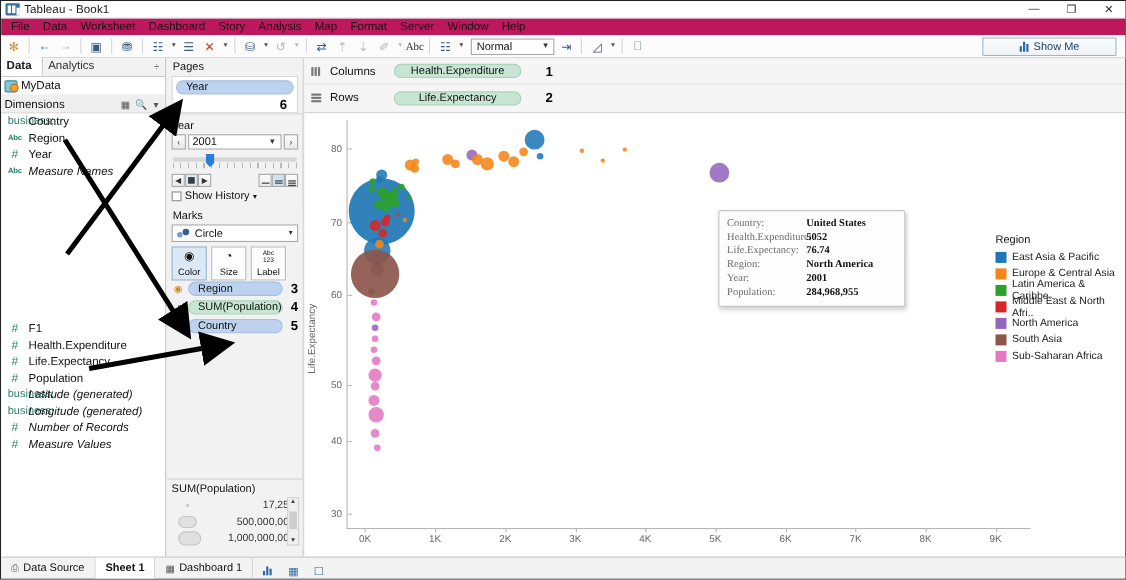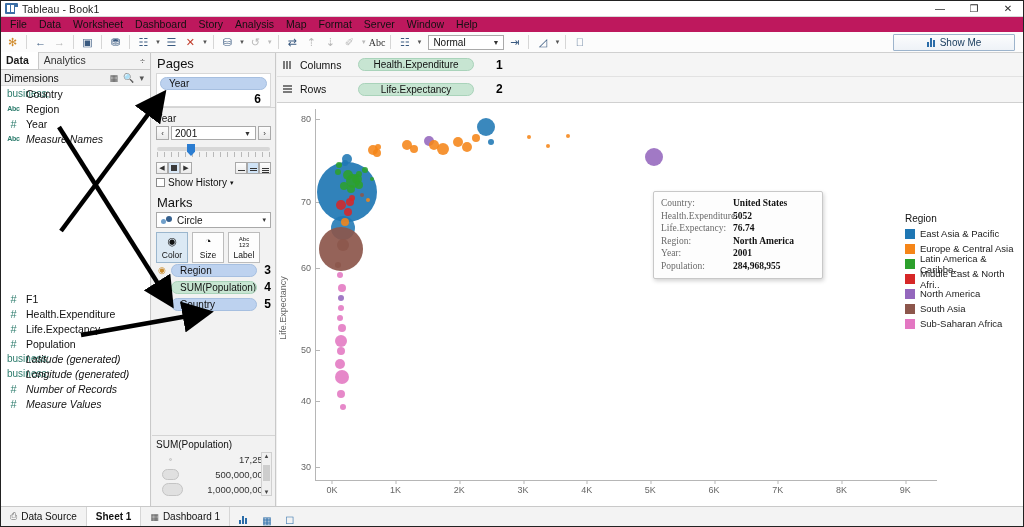--- a/index.html
+++ b/index.html
@@ -118,21 +118,21 @@
   .fi.globe { font-size:10px; color:#2e7d6e; }
   .fi.hash { font-size:11px; color:#2e7d6e; }
   .italic { font-style: italic; }
   .measures-head { margin-top:0; }
   
   .shelfcol {
     position:absolute; left:151px; top:52px; width:124px; height:455px;
     background:#f2f2f2; border-right:1px solid #c9c9c9;
   }
   .card { background:#f2f2f2; border-bottom:1px solid #d4d4d4; }
-  .card-title { font-size:13px; color:#111; padding:3px 0 2px 5px; }
+  .card-title { font-size:10px; color:#111; padding:3px 0 2px 5px; }
   .card-body { background:#ffffff; border:1px solid #d8d8d8; margin:0 4px 5px 4px; padding:3px; }
   .pill {
     display:flex; align-items:center; height:13px; border-radius:7px;
     font-size:10px; color:#111; padding:0 8px; white-space:nowrap; overflow:hidden;
   }
   .pill.blue  { background:#bdd2ef; border:1px solid #a6bfe0; }
   .pill.green { background:#c7e5d2; border:1px solid #a9d3ba; }
   .pages-slot { background:#fff; border:1px solid #d8d8d8; margin:0 4px; padding:3px; height:34px;}
   .yearcard { margin:5px 4px 4px 4px; background:#f2f2f2; }
   .yc-label { font-size:10px; color:#111; margin-bottom:2px; }
@@ -346,20 +346,24 @@
     </div>
   </div>
 
   <div class="leftpane">
     <div class="pane-tabs">
       <div class="pane-tab active">Data</div>
       <div class="pane-tab inactive">Analytics</div>
       <div class="pane-pin">÷</div>
     </div>
 
+    <div class="datasource-row">
+      <span class="ds-icon"></span>
+      <span>MyData</span>
+    </div>
 
     <div class="section-head">
       <span>Dimensions</span>
       <span class="tools">
         <span>▦</span>
         <span>🔍</span>
         <span>▾</span>
       </span>
     </div>
     <div>
@@ -557,21 +561,21 @@
   </div>
 
   <div class="canvas">
     <div class="ylabel">Life.Expectancy</div>
     <div class="plot-area" id="plot">
         <div class="ytick" style="top: 357.75px;">30</div>
         <div class="ytick" style="top: 291.5px;">40</div>
         <div class="ytick" style="top: 241px;">50</div>
         <div class="ytick" style="top: 159px;">60</div>
         <div class="ytick" style="top: 92.75px;">70</div>
-        <div class="ytick" style="top: 10px;">80</div>
+        <div class="ytick" style="top: 26px;">80</div>
         <div class="xtick" style="left: 15.9231px;">0K</div>
         <div class="xtick" style="left: 79.6154px;">1K</div>
         <div class="xtick" style="left: 143.308px;">2K</div>
         <div class="xtick" style="left: 207px;">3K</div>
         <div class="xtick" style="left: 270.692px;">4K</div>
         <div class="xtick" style="left: 334.385px;">5K</div>
         <div class="xtick" style="left: 398.077px;">6K</div>
         <div class="xtick" style="left: 461.769px;">7K</div>
         <div class="xtick" style="left: 525.462px;">8K</div>
         <div class="xtick" style="left: 589.154px;">9K</div>

